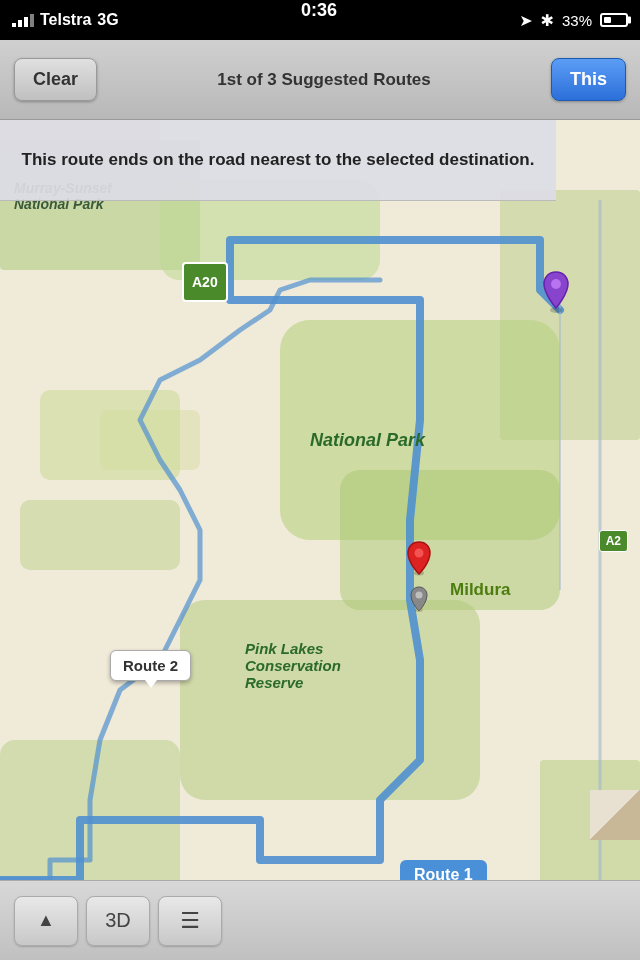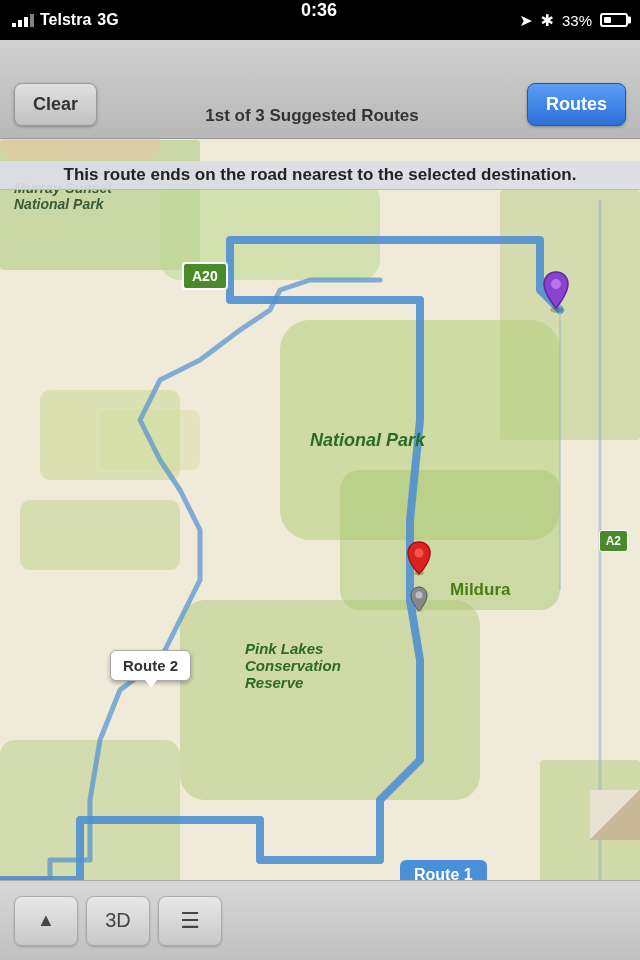--- a/index.html
+++ b/index.html
@@ -17,49 +17,48 @@
     .signal-bars span { background: #fff; display: block; width: 4px; }
     .status-text { color: #fff; font-size: 16px; font-weight: 600; }
     .status-center { color: #fff; font-size: 18px; font-weight: 600; }
     .status-right { display: flex; align-items: center; gap: 8px; color: #fff; font-size: 15px; }
     .battery-icon { width: 28px; height: 14px; border: 2px solid #fff; border-radius: 3px; position: relative; display: inline-flex; align-items: center; padding: 2px; }
     .battery-icon::after { content: ''; position: absolute; right: -5px; top: 50%; transform: translateY(-50%); width: 3px; height: 7px; background: #fff; border-radius: 0 1px 1px 0; }
     .battery-fill { height: 100%; background: #fff; width: 33%; border-radius: 1px; }
 
     
     #nav-bar {
-      position: absolute; top: 40px; left: 0; width: 640px; height: 99px;
+      position: absolute; top: 40px; left: 0; width: 640px; height: 80px;
       background: linear-gradient(to bottom, #d0d0d0, #b8b8b8);
       border-bottom: 1px solid #999;
-      display: flex; align-items: flex-end; justify-content: space-between;
+      display: flex; align-items: center; justify-content: space-between;
       padding: 12px 14px; z-index: 100;
     }
     .nav-btn {
       background: linear-gradient(to bottom, #e0e0e0, #c0c0c0);
       border: 1px solid #999; border-radius: 8px;
       color: #333; font-size: 18px; font-weight: 600;
       padding: 10px 18px; cursor: pointer;
       box-shadow: 0 1px 3px rgba(0,0,0,0.3);
     }
     .nav-btn.start-btn {
       background: linear-gradient(to bottom, #5b9df5, #2c6fd9);
       color: #fff; border-color: #1a5bb0;
     }
     .nav-center { text-align: center; flex: 1; margin: 0 12px; }
     .nav-title { font-size: 17px; font-weight: 600; color: #333; }
     .nav-subtitle { font-size: 15px; color: #555; margin-top: 2px; }
 
     
     #info-banner {
-      position: absolute; top: 120px; left: 0; width: 640px;
+      position: absolute; top: 120px; left: 0; width: 556px;
       background: rgba(220, 220, 230, 0.92);
       border-bottom: 1px solid #bbb;
-      padding: 2px 20px; z-index: 90;
+      padding: 28px 20px; z-index: 90;
       text-align: center;
-      margin-top: 41px;
     }
     #info-banner p { font-size: 17px; font-weight: 600; color: #222; line-height: 1.4; }
 
     
     #map-area {
       position: absolute; top: 40px; left: 0; width: 640px; height: 880px; overflow: hidden;
     }
 
     
     .map-bg {
@@ -83,21 +82,21 @@
     .park-small1 { top: 350px; left: 40px; width: 140px; height: 90px; background: #c8d890; opacity: 0.5; border-radius: 10px; }
     .park-small2 { top: 460px; left: 20px; width: 160px; height: 70px; background: #bcd088; opacity: 0.5; border-radius: 10px; }
     .park-small3 { top: 370px; left: 100px; width: 100px; height: 60px; background: #d0dc98; opacity: 0.4; border-radius: 8px; }
 
     
     .terrain-pink { top: 150px; left: 480px; width: 160px; height: 120px; background: #e8c8a8; opacity: 0.6; border-radius: 15px; }
 
     
     .highway-label {
       position: absolute; background: #4a8a2a; color: #fff;
-      font-size: 14px; font-weight: bold; padding: 4px 8px;
+      font-size: 14px; font-weight: bold; padding: 10px 8px;
       border-radius: 4px; border: 2px solid #fff;
     }
 
     
     #route-svg {
       position: absolute; top: 0; left: 0; width: 640px; height: 880px;
       pointer-events: none;
     }
 
     
@@ -190,21 +189,21 @@
       <div class="battery-fill"></div>
     </div>
   </div>
 </div>
 
 <div id="nav-bar">
   <button class="nav-btn">Clear</button>
   <div class="nav-center">
     <div class="nav-title">1st of 3 Suggested Routes</div>
   </div>
-  <button class="nav-btn start-btn">Routes</button>
+  <button class="nav-btn start-btn">This</button>
 </div>
 
 <div id="info-banner">
   <p>This route ends on the road nearest to the selected destination.</p>
 </div>
 
 <div id="map-area">
 
   <div class="map-bg"></div>
 

